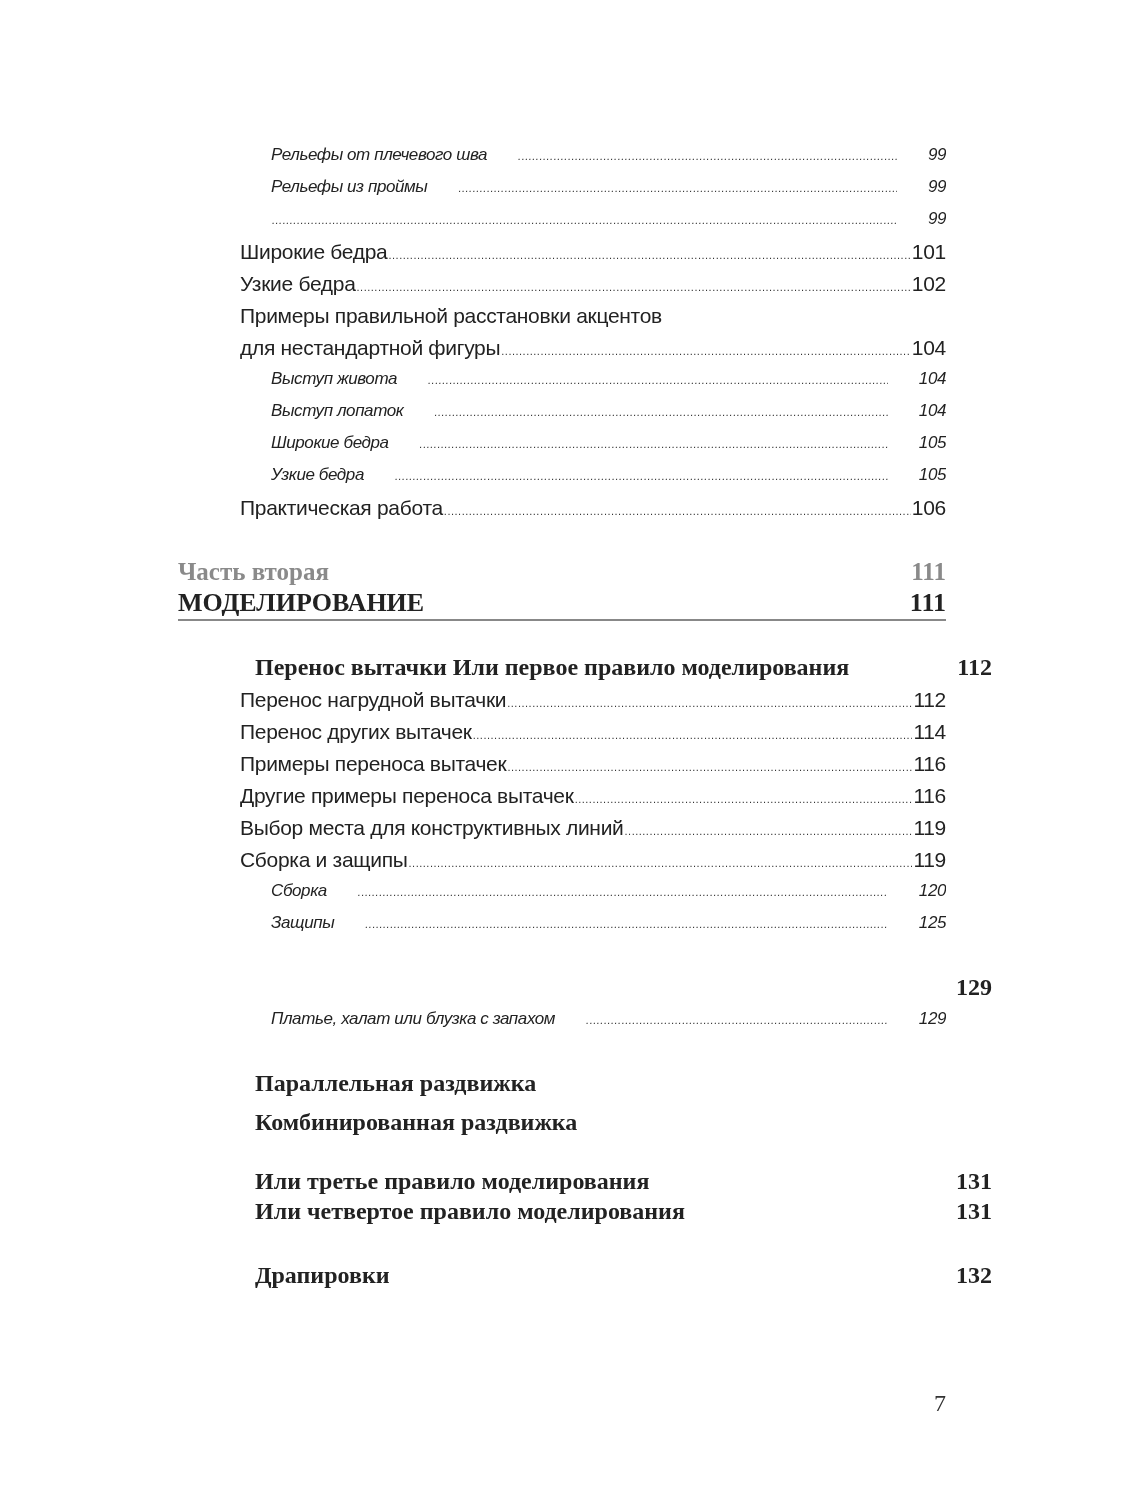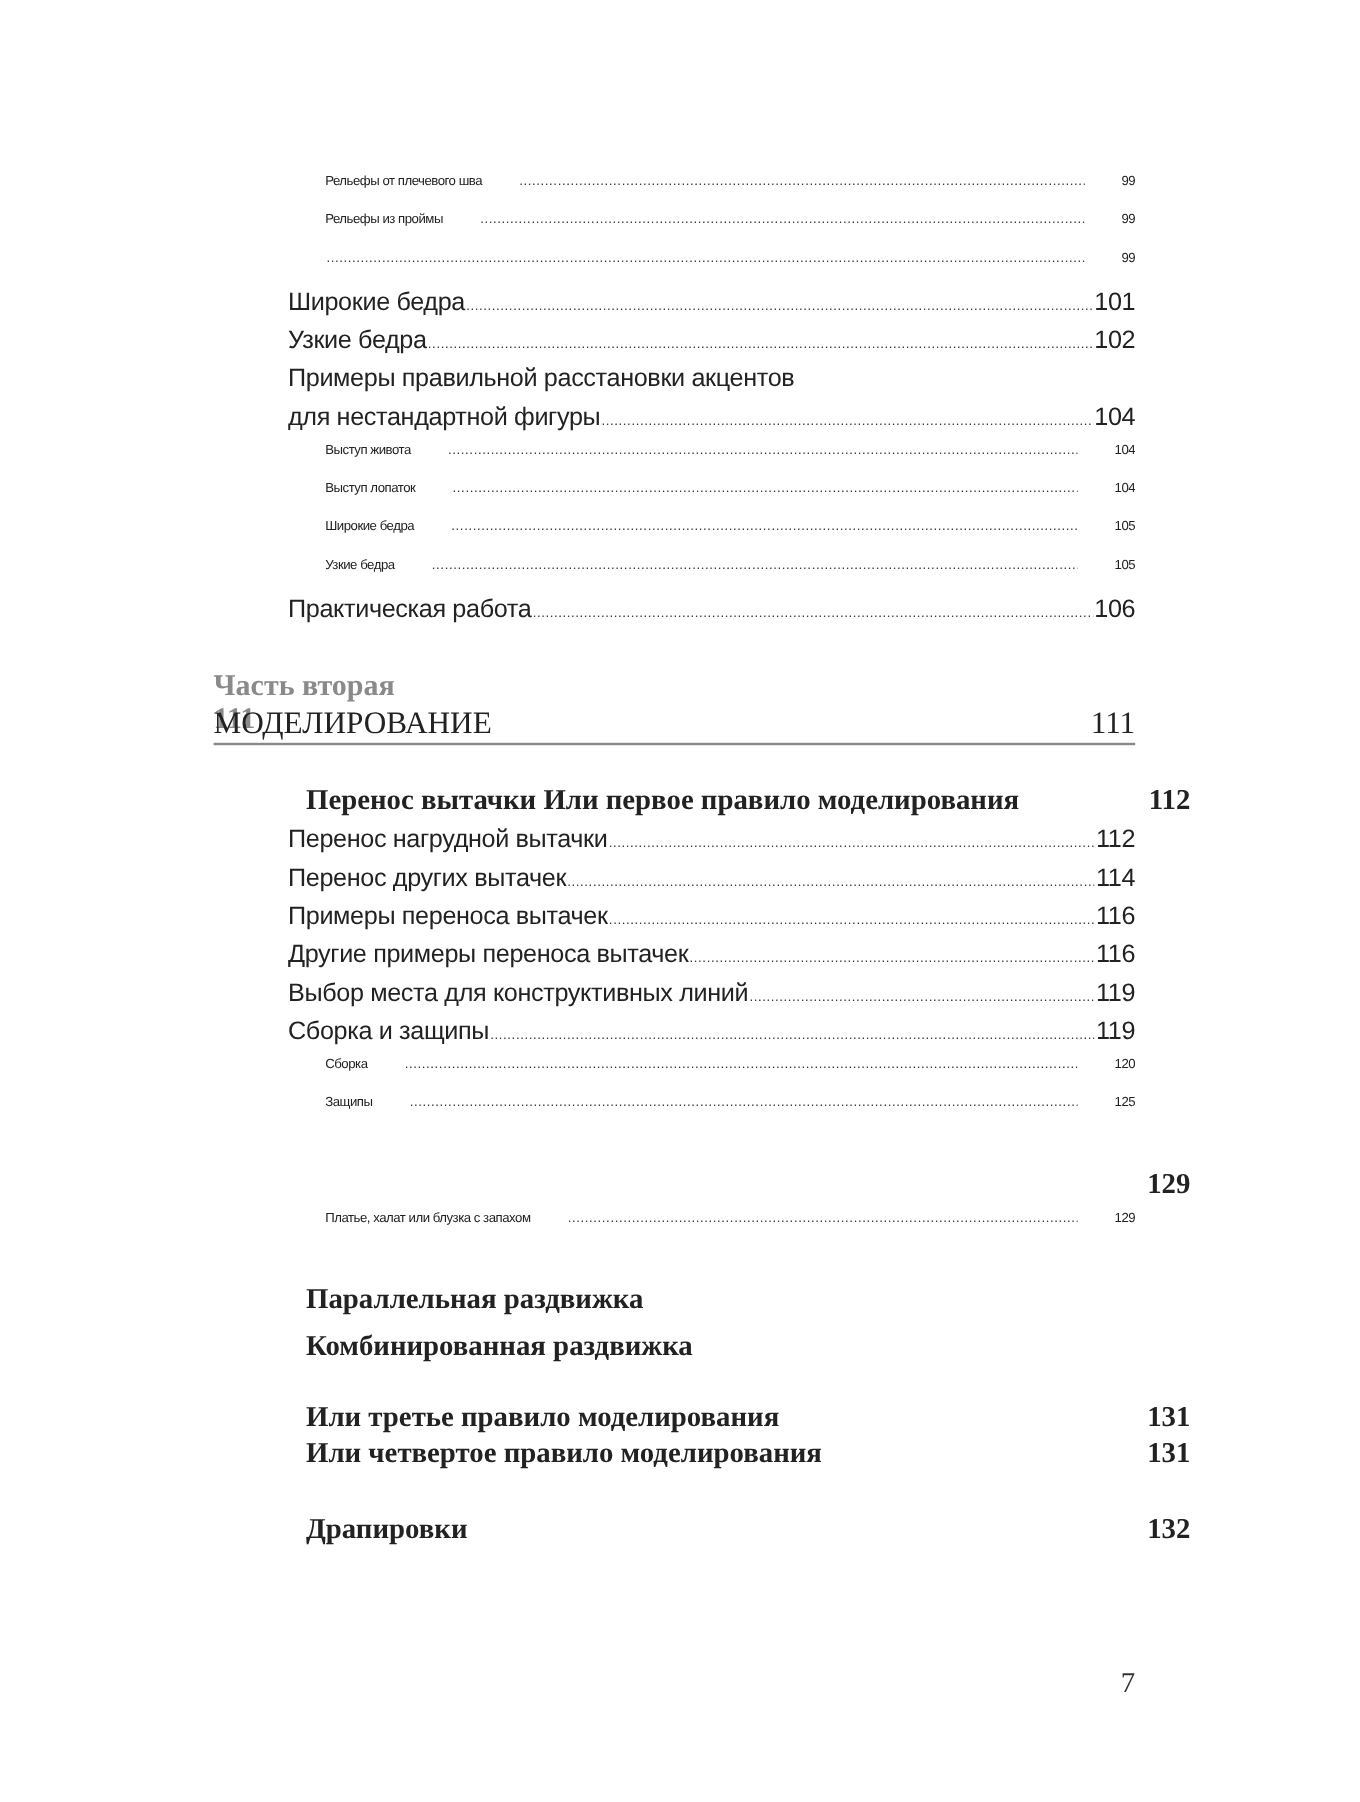--- a/index.html
+++ b/index.html
@@ -8,37 +8,37 @@
     color: #222222; overflow: hidden;
   }
   .toc { position: absolute; left: 0; top: 0; width: 1133px; }
   .row {
     position: absolute; display: flex; align-items: baseline;
     white-space: nowrap; overflow: hidden;
   }
   .sans { font-family: "Liberation Sans", sans-serif; }
   .serif { font-family: "Liberation Serif", serif; }
   .lvl2 { left: 240px; width: 706px; font-size: 21px; letter-spacing: -0.3px; }
-  .lvl3 { left: 271px; width: 675px; font-size: 11px; letter-spacing: -0.4px; gap: 30px; }
+  .lvl3 { left: 271px; width: 675px; font-size: 17px; font-style: italic; letter-spacing: -0.4px; gap: 30px; }
   .lvl1 { left: 209px; width: 737px; font-size: 24px; font-weight: bold; margin-left: 46px; }
   .leader {
     flex: 1; overflow: hidden; margin: 0 1px;
     font-size: 11px; letter-spacing: 0.5px; color: #333;
   }
   .leader::before {
     content: "..................................................................................................................................................................................................................................................................";
   }
   .gap { flex: 1; }
   .num { flex: none; text-align: center; }
   .part {
     position: absolute; left: 178px; width: 768px;
     font-family: "Liberation Serif", serif; display: flex; align-items: baseline;
   }
-  .part-sub { font-weight: bold; color: #8a8a8a; font-size: 25px; flex-direction: column; }
-  .part-main { font-size: 26px; color: #222; border-bottom: 2px solid #888; padding-bottom: 1px; }
+  .part-sub { font-weight: bold; color: #8a8a8a; font-size: 25px; }
+  .part-main { font-size: 26px; color: #222; border-bottom: 2px solid #888; padding-bottom: 1px; font-weight: bold; }
   .folio {
     position: absolute; left: 934px; top: 1390px;
     font-family: "Liberation Serif", serif; font-size: 24px; color: #333;
   }
 </style>
 </head>
 <body>
 
 <div class="toc">
 

